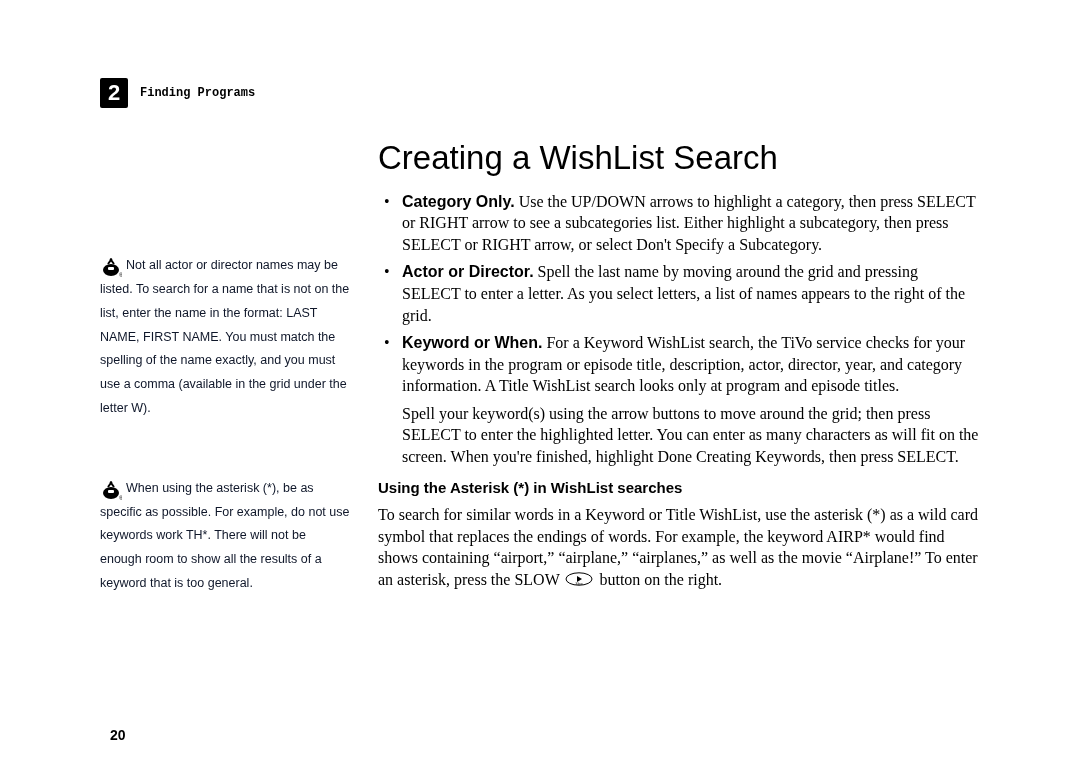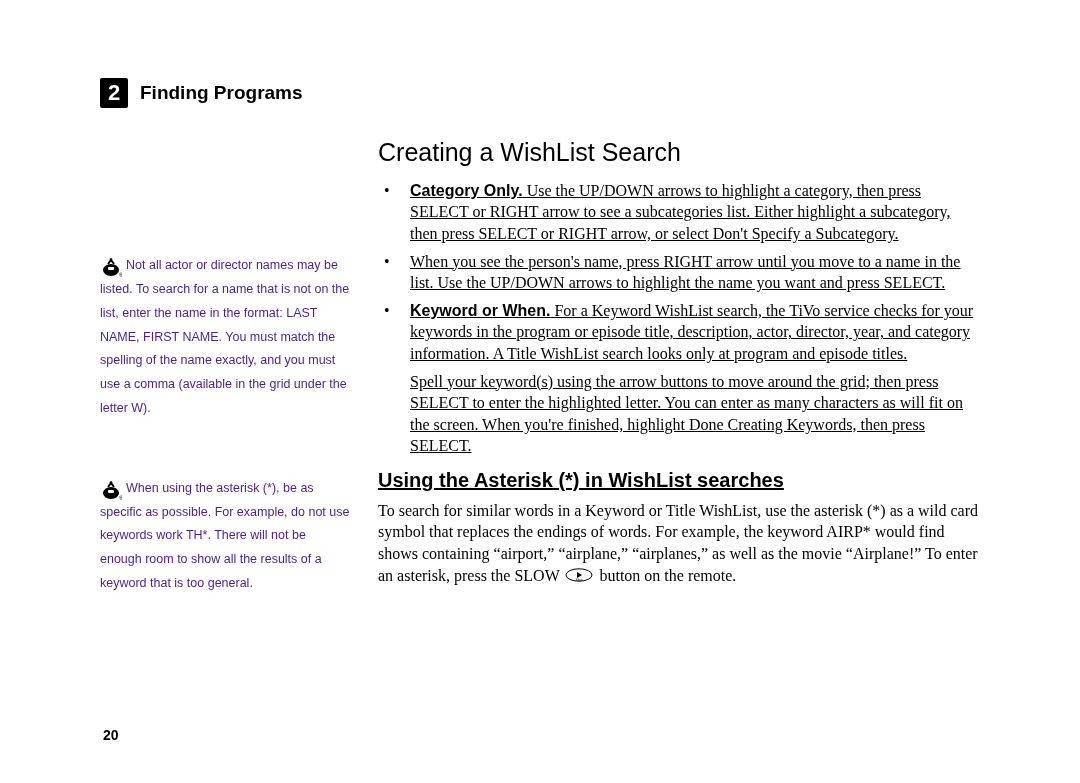--- a/index.html
+++ b/index.html
@@ -32,36 +32,36 @@
     font-weight: bold;
     font-size: 22px;
     width: 28px;
     height: 30px;
     display: flex;
     align-items: center;
     justify-content: center;
     border-radius: 2px;
   }
   .chap-title {
-    font-family: Liberation Sans, sans-serif;
-    font-weight: bold;
-    font-size: 19px;
+    font-family: Liberation Mono, monospace;
+    font-weight: bold;
+    font-size: 12px;
     text-align: center;
   }
   .columns {
     display: flex;
     gap: 28px;
   }
   .sidebar {
     width: 250px;
     flex-shrink: 0;
     font-family: Arial, Helvetica, sans-serif;
     font-size: 12.5px;
     line-height: 1.9;
-    color: #4c1d95;
+    color: #0f172a;
   }
   .side-note {
     margin-bottom: 56px;
   }
   .tivo-icon {
     display: inline-block;
     vertical-align: top;
     margin-right: 4px;
     margin-top: 2px;
   }
@@ -69,21 +69,21 @@
     display: block;
   }
   .main {
     flex: 1;
     font-size: 16px;
     line-height: 1.35;
   }
   .main h1 {
     font-family: Arial, Helvetica, sans-serif;
     font-weight: normal;
-    font-size: 25px;
+    font-size: 33px;
     margin: 0 0 10px 0;
   }
   .main p {
     margin: 0 0 8px 0;
   }
   .bullets {
     margin: 4px 0 8px 0;
     padding-left: 24px;
   }
   .bullets li {
@@ -91,37 +91,35 @@
     position: relative;
     margin-bottom: 6px;
   }
   .bullets li::before {
     content: "•";
     position: absolute;
     left: -18px;
     top: 0;
   }
   .bullets li p {
-    margin: 0 0 6px 8px;
-    text-decoration: underline;
+    margin: 0 0 6px 0;
   }
   .bold {
     font-family: Arial, Helvetica, sans-serif;
     font-weight: bold;
   }
   .subhead {
     font-family: Arial, Helvetica, sans-serif;
     font-weight: bold;
-    font-size: 20px;
-    text-decoration: underline;
+    font-size: 15px;
     margin: 10px 0 6px 0;
   }
   .page-num {
     position: absolute;
-    left: 103px;
+    left: 110px;
     bottom: 40px;
     font-family: Arial, Helvetica, sans-serif;
     font-weight: bold;
     font-size: 14px;
   }
   .slow-icon {
     display: inline-block;
     vertical-align: middle;
     margin: 0 2px;
   }
@@ -168,39 +166,39 @@
     </div>
 
     <div class="main">
       <h1>Creating a WishList Search</h1>
 
       <ul class="bullets">
         <li>
           <p><span class="bold">Category Only.</span><span> Use the UP/DOWN arrows to highlight a category, then press SELECT or RIGHT arrow to see a subcategories list. Either highlight a subcategory, then press SELECT or RIGHT arrow, or select Don't Specify a Subcategory.</span></p>
         </li>
         <li>
-          <p>When you see the person's name, press RIGHT arrow until you move to a name in the list. Use the UP/DOWN arrows to highlight the name you want and press SELECT.</p>
+          <p><span class="bold">Actor or Director.</span><span> Spell the last name by moving around the grid and pressing SELECT to enter a letter. As you select letters, a list of names appears to the right of the grid.</span></p>
         </li>
         <li>
           <p><span class="bold">Keyword or When.</span><span> For a Keyword WishList search, the TiVo service checks for your keywords in the program or episode title, description, actor, director, year, and category information. A Title WishList search looks only at program and episode titles.</span></p>
           <p>Spell your keyword(s) using the arrow buttons to move around the grid; then press SELECT to enter the highlighted letter. You can enter as many characters as will fit on the screen. When you're finished, highlight Done Creating Keywords, then press SELECT.</p>
         </li>
       </ul>
 
       <div class="subhead">Using the Asterisk (*) in WishList searches</div>
 
       <p>
         <span>To search for similar words in a Keyword or Title WishList, use the asterisk (*) as a wild card symbol that replaces the endings of words. For example, the keyword AIRP* would find shows containing “airport,” “airplane,” “airplanes,” as well as the movie “Airplane!” To enter an asterisk, press the SLOW </span>
         <span class="slow-icon">
           <svg width="28" height="14" viewBox="0 0 28 14">
             <ellipse cx="14" cy="7" rx="13" ry="6.2" fill="none" stroke="#000" stroke-width="1"></ellipse>
             <polygon points="12,4 17,7 12,10" fill="#000"></polygon>
             <text x="14" y="12.5" font-size="3.2" font-family="Arial" text-anchor="middle">Slow</text>
           </svg>
         </span>
-        <span> button on the remote.</span>
+        <span> button on the right.</span>
       </p>
 
     </div>
   </div>
 
   <div class="page-num">20</div>
 </div>
 
 </body></html>

